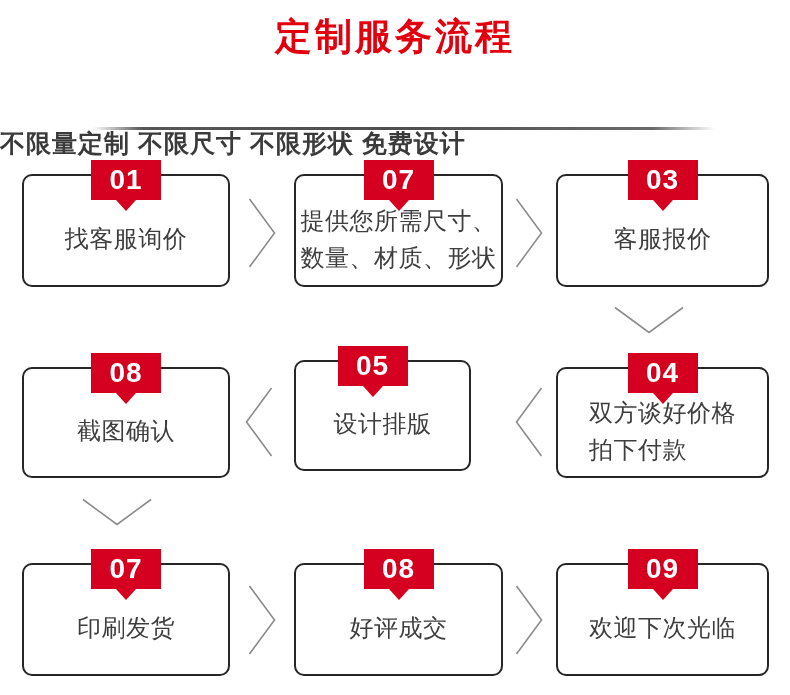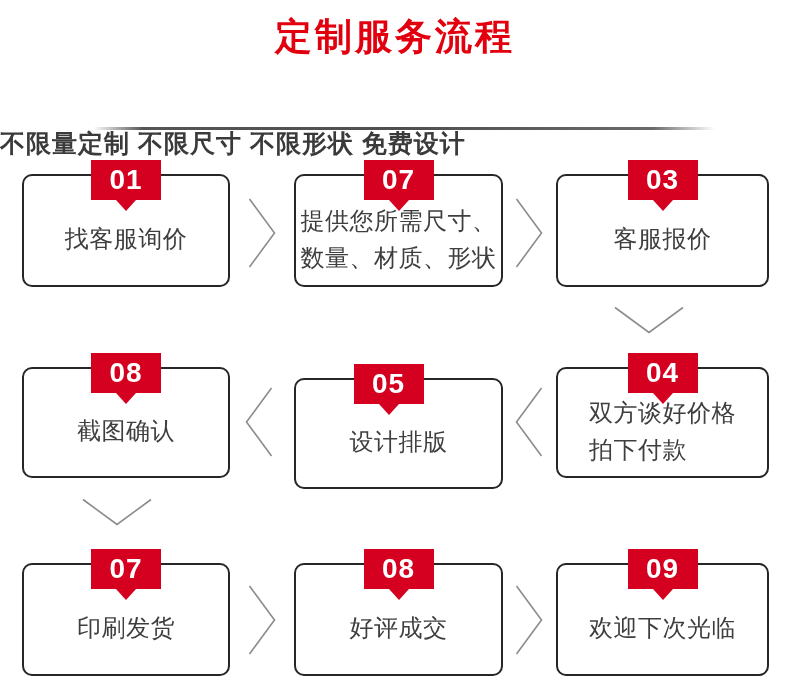--- a/index.html
+++ b/index.html
@@ -40,21 +40,21 @@
     position:absolute;
     background:#ffffff;
     border:2.5px solid #262626;
     border-radius:10px;
     box-sizing:border-box;
   }
   .s1{left:22px; top:174px;width:208px;height:113px;}
   .s2{left:294px;top:174px;width:209px;height:113px;}
   .s3{left:556px;top:174px;width:213px;height:113px;padding-left:44px;}
   .s4{left:556px;top:367px;width:213px;height:111px;}
-  .s5{left:294px;top:378px;width:209px;height:111px;padding-left:9px;}
+  .s5{left:294px;top:360px;width:177px;height:111px;padding-left:9px;}
   .s6{left:22px; top:367px;width:208px;height:111px;}
   .s7{left:22px; top:563px;width:208px;height:113px;}
   .s8{left:294px;top:563px;width:209px;height:113px;}
   .s9{left:556px;top:563px;width:213px;height:113px;}
 
   .badge{
     position:absolute;top:-16px;left:50%;
     transform:translateX(-50%);
     width:70px;height:40px;
     background:#d5001f;

